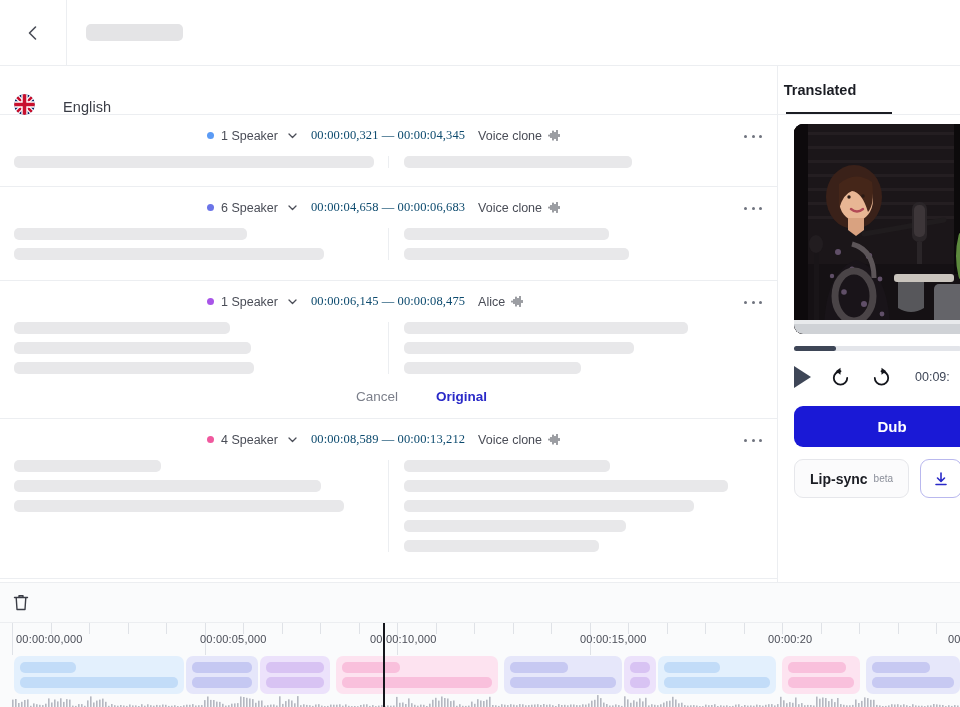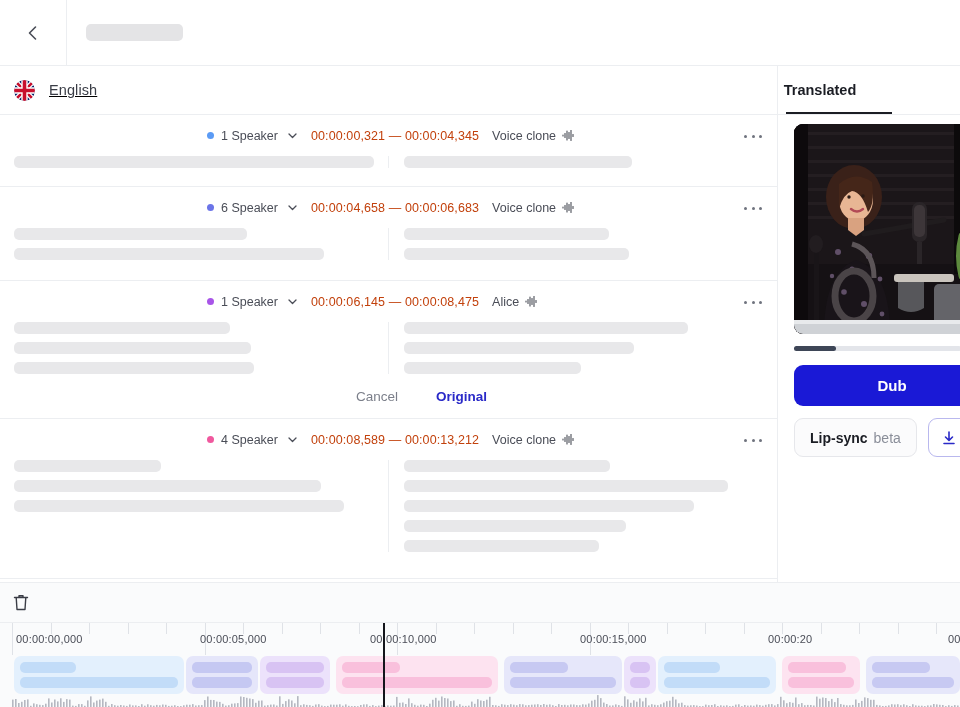--- a/index.html
+++ b/index.html
@@ -37,22 +37,22 @@
   }
 
   
   .langbar {
     position: absolute; top: 66px; left: 0; width: 777px; height: 49px;
     border-bottom: 1px solid #eceef1;
     display: flex; align-items: center;
     background: #fff;
   }
   .lang-col {
-    width: 388px; height: 49px; display: flex; align-items: center;
-    padding-left: 14px; gap: 14px; text-decoration: underline;
+    width: 388px; height: 49px; display: flex; align-items: flex-end;
+    padding-left: 14px; gap: 28px;
   }
   .lang-col.second {
     width: 389px; border-left: 1px solid #eceef1;
     justify-content: flex-start; position: relative;
   }
   .flag {
     width: 21px; height: 21px; border-radius: 50%; flex: 0 0 21px;
     overflow: hidden; display: block;
   }
   .lang-name { font-size: 14.5px; color: #3a3d46; letter-spacing: .1px; }
@@ -87,21 +87,21 @@
   }
   .seg { position: relative; border-bottom: 1px solid #eceef1; background: #fff; }
   .seg-head {
     height: 41px; display: flex; align-items: center; gap: 13px;
     padding-left: 207px;
   }
   .spk { display: flex; align-items: center; gap: 7px; cursor: pointer; }
   .dot { width: 7px; height: 7px; border-radius: 50%; display: block; }
   .spk-label { font-size: 12.5px; color: #4a4d57; white-space: nowrap; }
   .chev { width: 11px; height: 11px; display: block; margin-left: 2px; }
-  .times { font-size: 12.5px; color: #c2410c; white-space: nowrap; letter-spacing: .1px; }
+  .times { font-size: 12.5px; color: #0c4a6e; white-space: nowrap; letter-spacing: .1px; font-family: Liberation Serif, serif; }
   .voice { display: flex; align-items: center; gap: 6px; cursor: pointer; }
   .voice-name { font-size: 12.5px; color: #4a4d57; white-space: nowrap; }
   .wave-ic { width: 13px; height: 11px; display: block; }
   .dots3 {
     position: absolute; right: 15px; top: 14px;
     width: 18px; height: 14px; cursor: pointer;
     display: flex; align-items: center; justify-content: space-between;
   }
   .dots3 i { width: 3px; height: 3px; border-radius: 50%; background: #6f737e; display: block; }
 
@@ -164,21 +164,21 @@
     display: flex; align-items: center; justify-content: center;
   }
   .btnrow { margin-top: 12px; display: flex; gap: 11px; }
   .lipsync {
     height: 39px; padding: 0 15px; border-radius: 9px;
     border: 1px solid #e6e7eb; background: #fbfbfc; cursor: pointer;
     display: flex; align-items: center; gap: 6px; font-family: inherit;
     white-space: nowrap;
   }
   .lipsync .main { font-size: 14px; font-weight: 700; color: #1b1d24; }
-  .lipsync .beta { font-size: 14px; color: #8a8e99; }
+  .lipsync .beta { font-size: 10px; color: #8a8e99; }
   .dl-btn {
     height: 39px; padding: 0 12px; border-radius: 9px;
     border: 1px solid #b9b8ee; background: #fff; cursor: pointer;
     display: flex; align-items: center; gap: 8px; font-family: inherit;
     white-space: nowrap; color: #2a2ac8; font-size: 14px; font-weight: 700;
   }
   .dl-ic { width: 16px; height: 16px; display: block; }
 
   
   .timeline {
@@ -489,20 +489,32 @@
 
         <rect x="0" y="196" width="180" height="14" fill="#cfd2d6"></rect>
         <rect x="0" y="196" width="180" height="4" fill="#e8eaec"></rect>
       </svg>
     </div>
 
     <div class="progress">
       <span style="width: 41.75px;"></span>
     </div>
 
+    <div class="pcontrols">
+      <span class="play-tri"></span>
+      <svg class="circ-ic" viewBox="0 0 24 24">
+        <path d="M12 5.5 A7 7 0 1 0 19 12.5" fill="none" stroke="#14161c" stroke-width="1.9" stroke-linecap="round"></path>
+        <path d="M12 1.8 L12 9 L7 5.4 Z" fill="#14161c"></path>
+      </svg>
+      <svg class="circ-ic" viewBox="0 0 24 24">
+        <path d="M12 5.5 A7 7 0 1 1 5 12.5" fill="none" stroke="#14161c" stroke-width="1.9" stroke-linecap="round"></path>
+        <path d="M12 1.8 L12 9 L17 5.4 Z" fill="#14161c"></path>
+      </svg>
+      <span class="time-now">00:09:</span>
+    </div>
 
     <button class="dub-btn">
       <span>Dub</span>
     </button>
 
     <div class="btnrow">
       <button class="lipsync">
         <span class="main">Lip-sync</span>
         <span class="beta">beta</span>
       </button>

